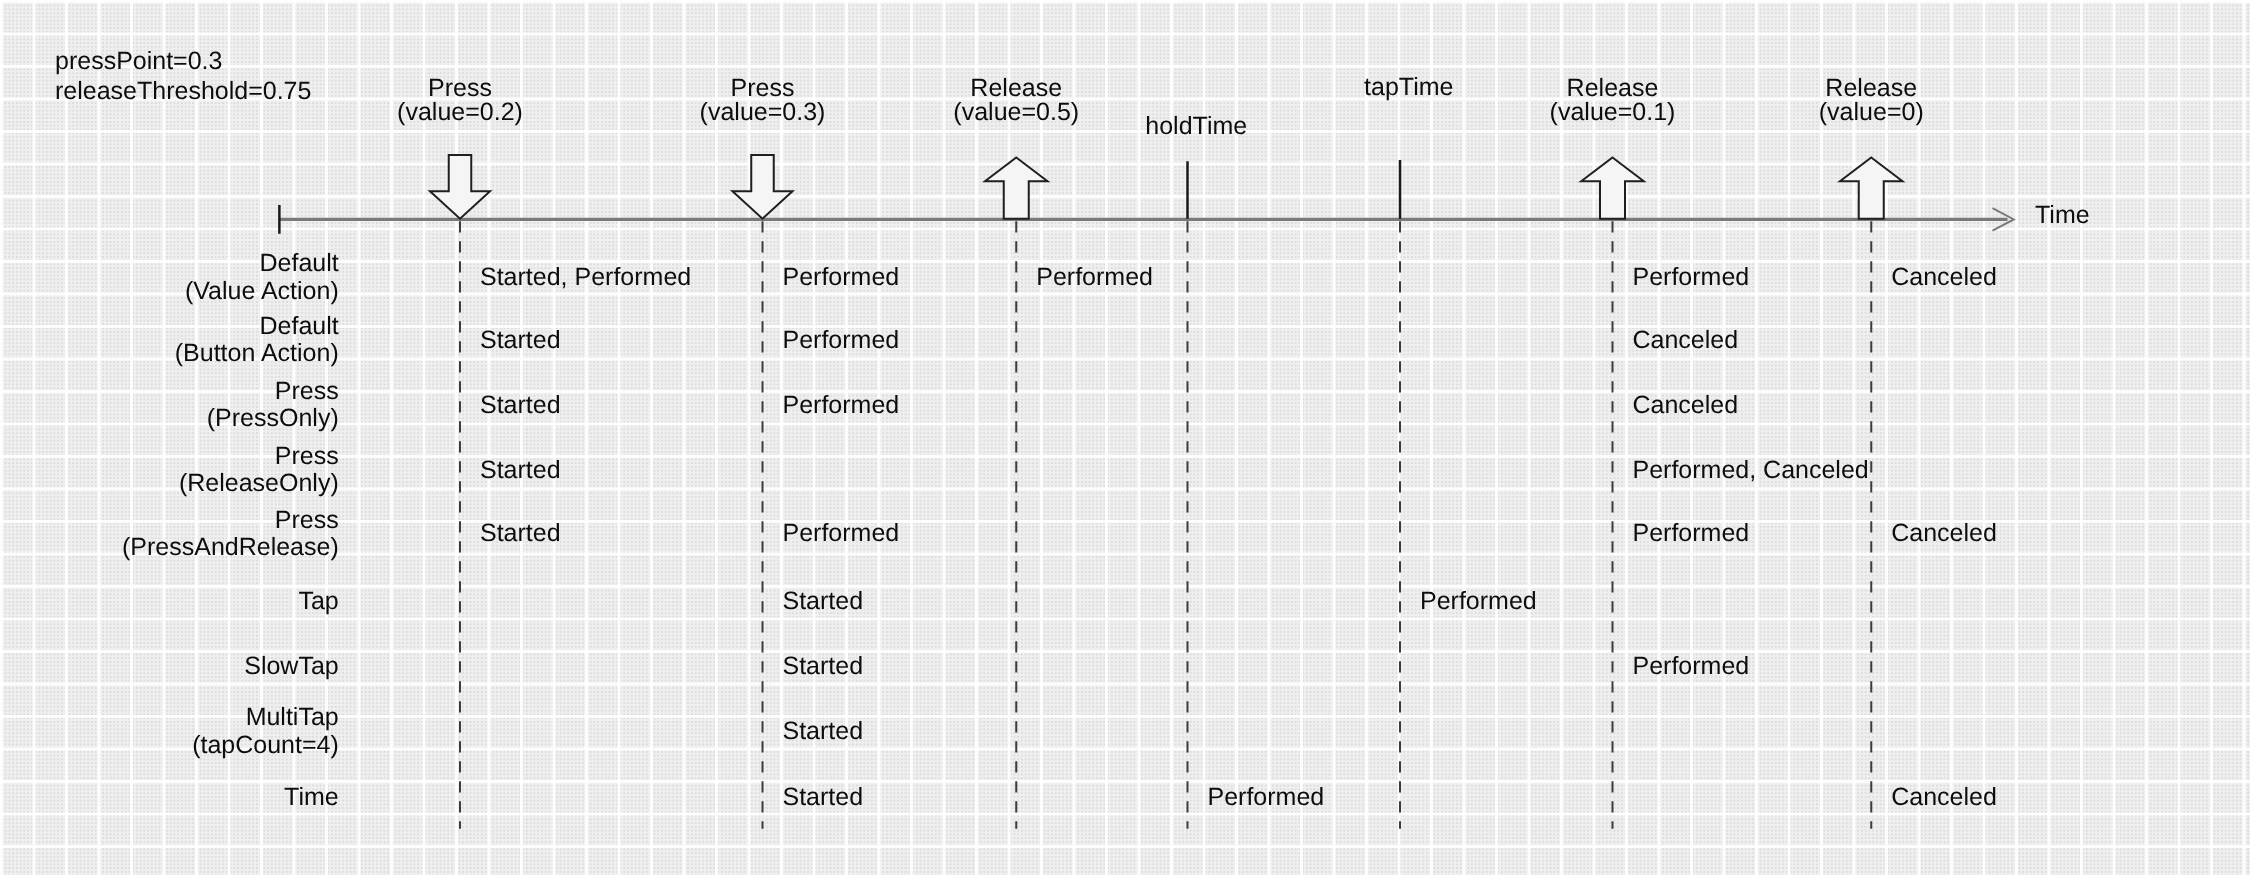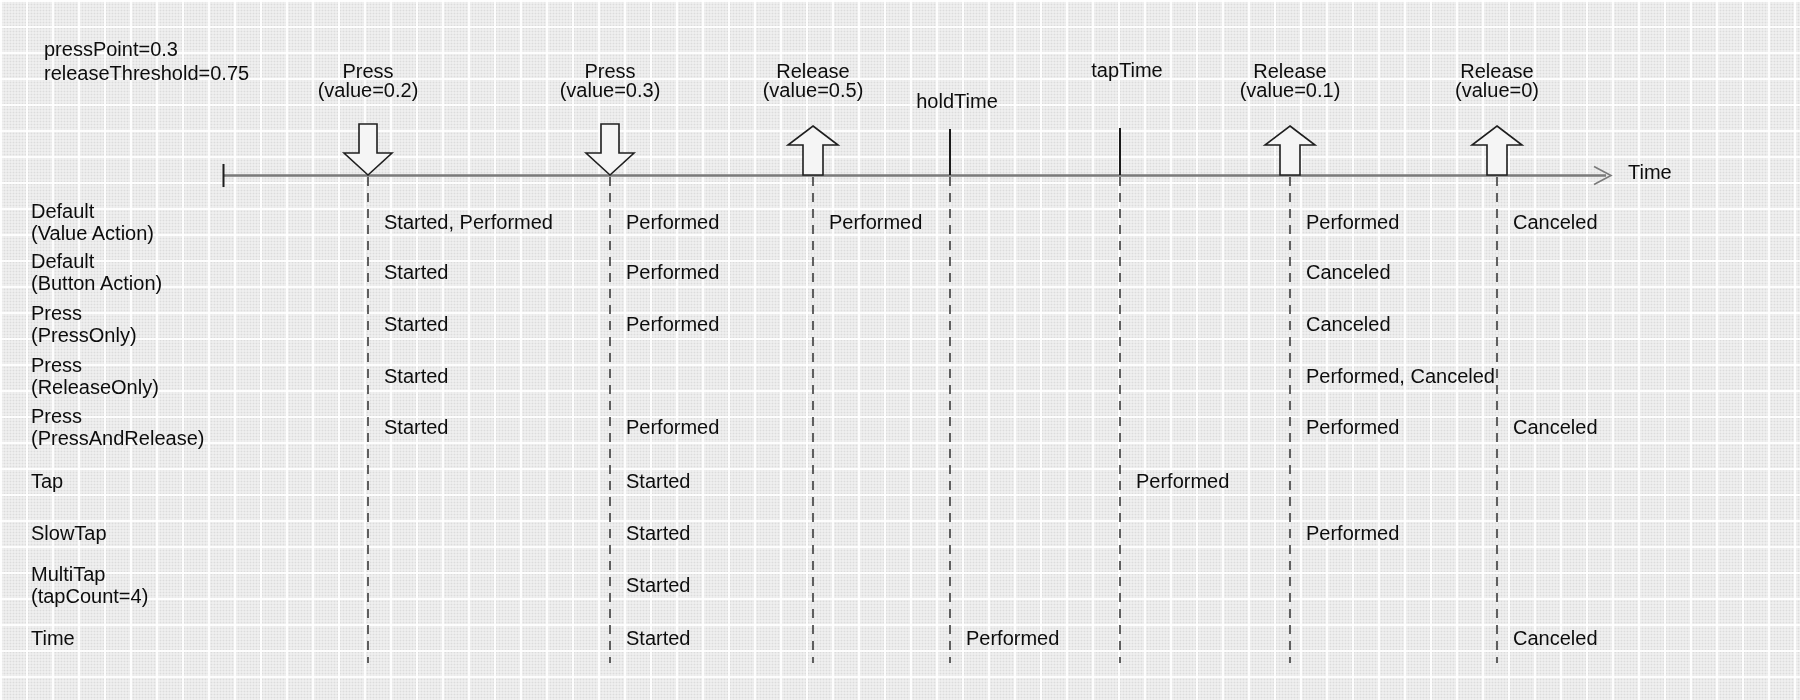--- a/index.html
+++ b/index.html
@@ -14,21 +14,21 @@
       linear-gradient(to right, rgba(255,255,255,0.9) 2px, rgba(255,255,255,0) 2px),
       linear-gradient(to bottom, rgba(255,255,255,0.9) 2px, rgba(255,255,255,0) 2px),
       radial-gradient(circle, #dcdcdc 0.8px, rgba(0,0,0,0) 1.1px);
     background-size:26px 26px, 26px 26px, 3px 3px;
   }
   svg.layer{position:absolute;left:0;top:0;}
   .hdr{position:absolute;left:44px;top:37px;font-size:20px;line-height:24px;white-space:nowrap;}
   .evlabel{position:absolute;transform:translateX(-50%);text-align:center;
            font-size:20px;line-height:19px;white-space:nowrap;}
   .time-label{position:absolute;left:1628px;top:161px;font-size:20px;}
-  .rowlabel{position:absolute;left:31px;width:240px;text-align:left;
+  .rowlabel{position:absolute;left:31px;width:240px;text-align:right;
             font-size:20px;line-height:22px;}
   .cell{position:absolute;font-size:20px;line-height:21px;white-space:nowrap;}
   .dash{stroke:#3c3c3c;stroke-width:1.6;stroke-dasharray:9 7;}
   .axisline{stroke:#7a7a7a;stroke-width:2.6;}
   .tick{stroke:#1a1a1a;stroke-width:2;}
   .chev{stroke:#7a7a7a;stroke-width:1.6;fill:none;}
   .blockarrow{stroke:#1f1f1f;stroke-width:1.6;fill:#f5f5f5;}
 </style>
 </head>
 <body>

